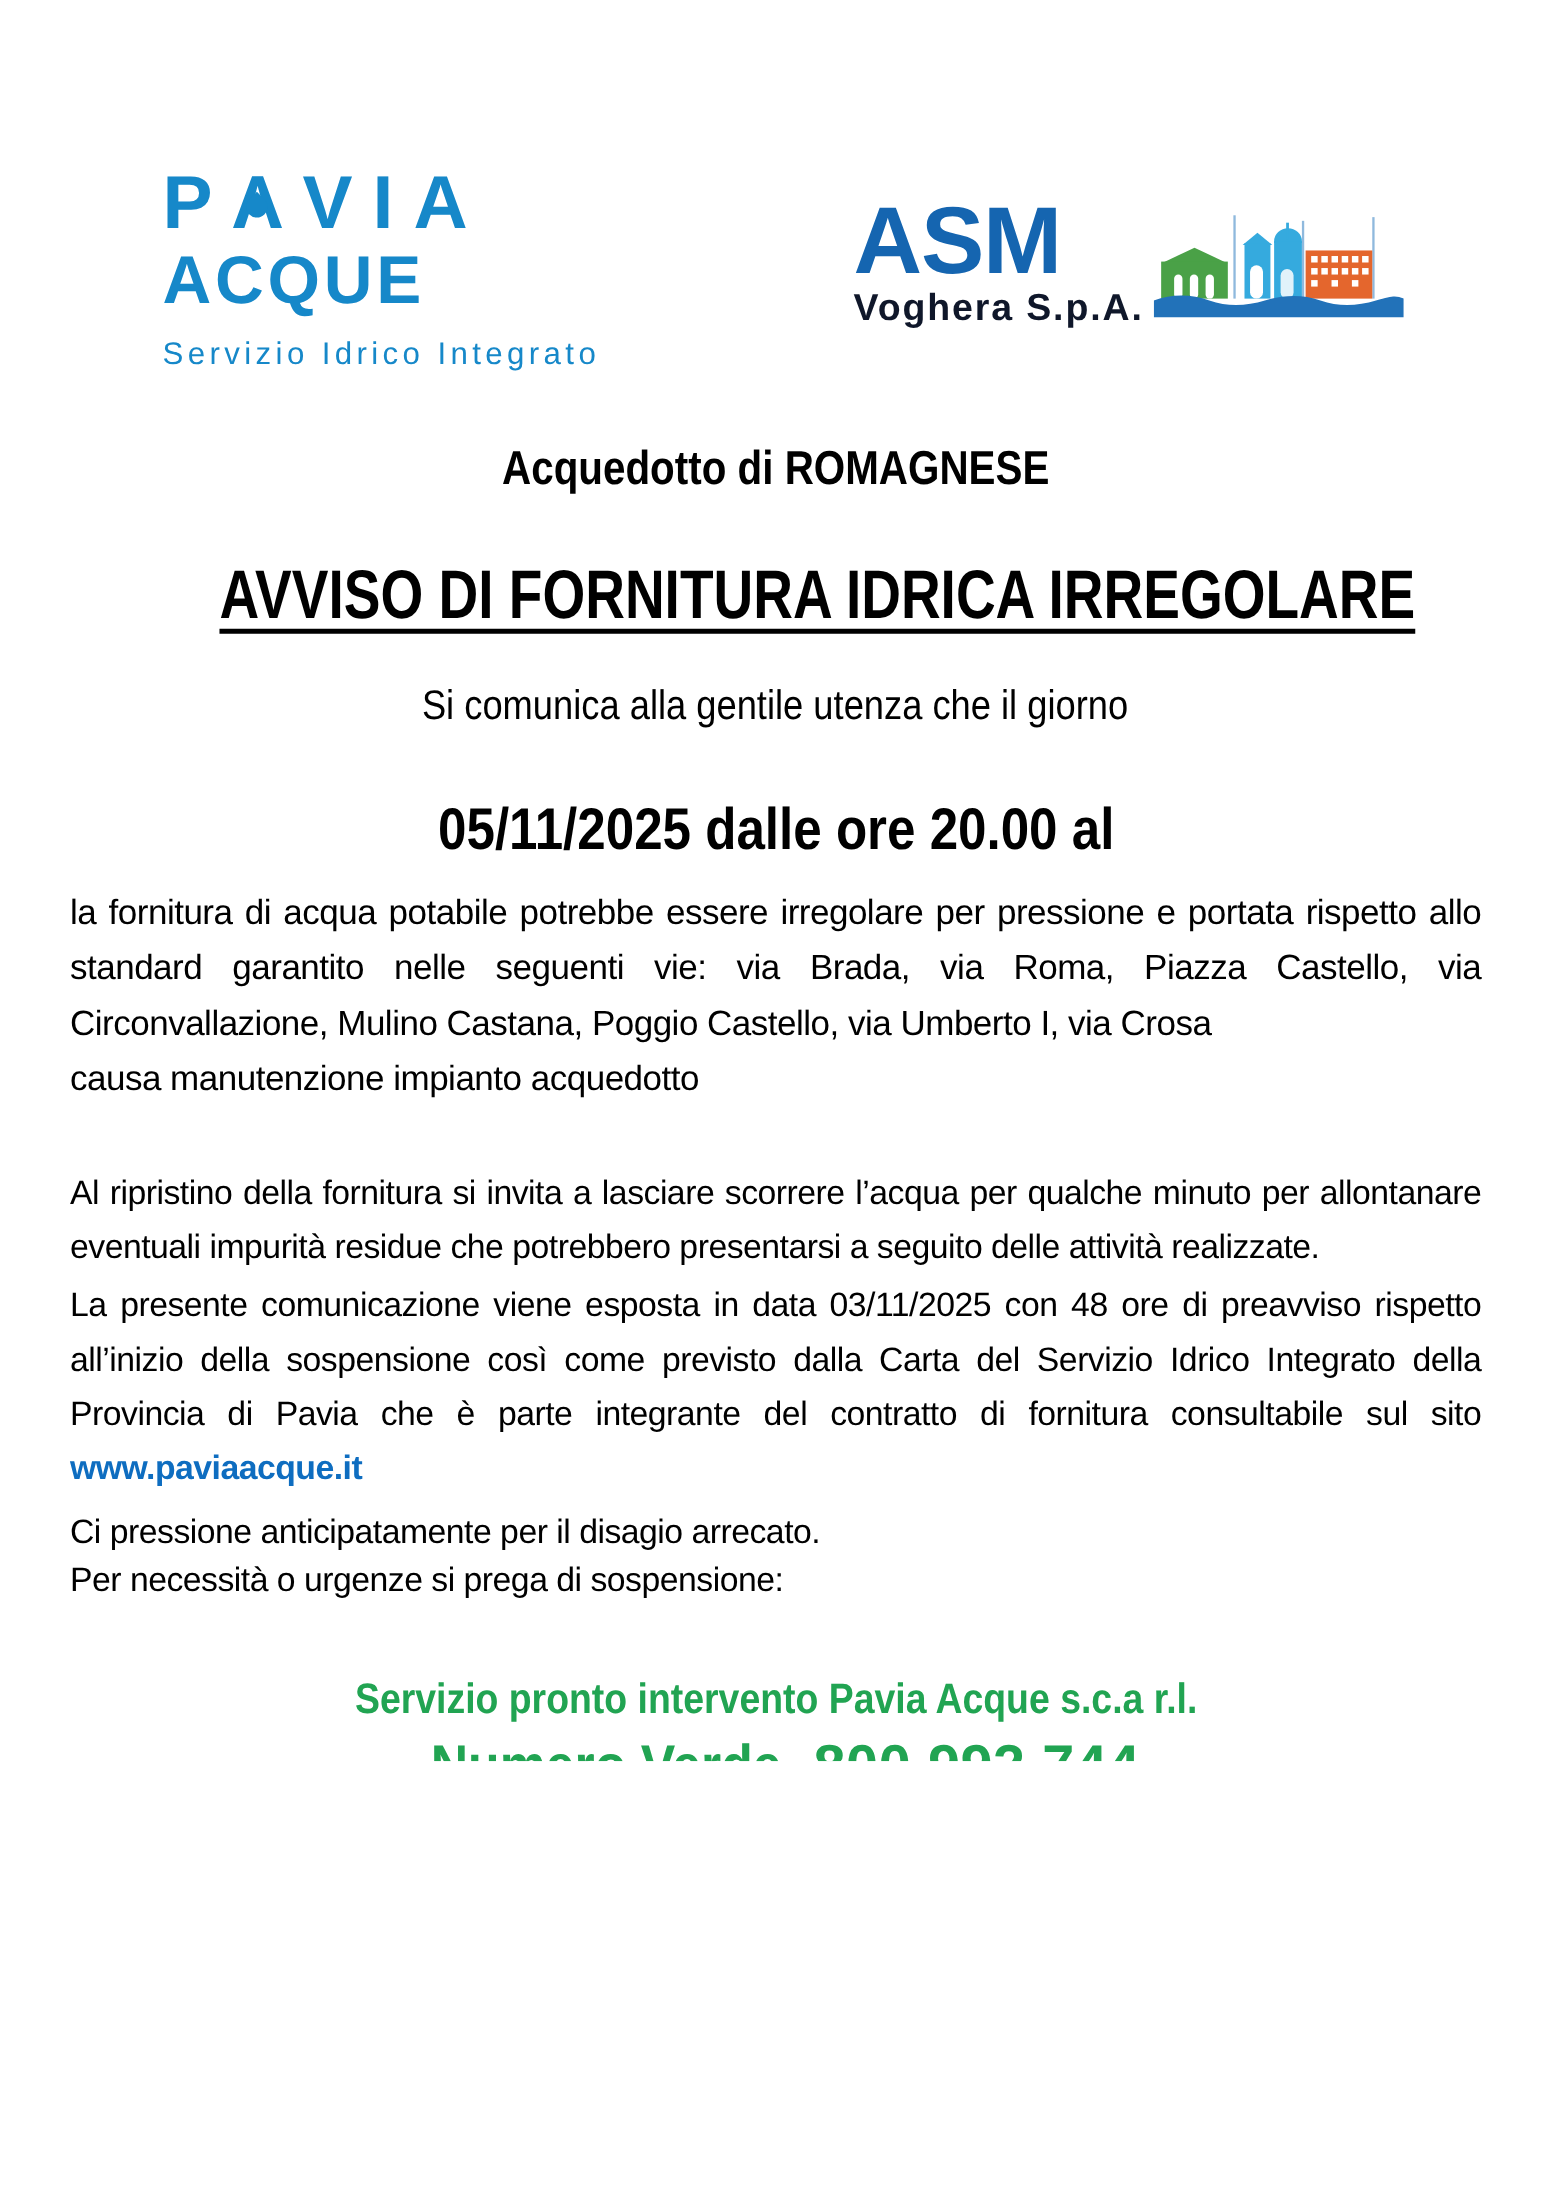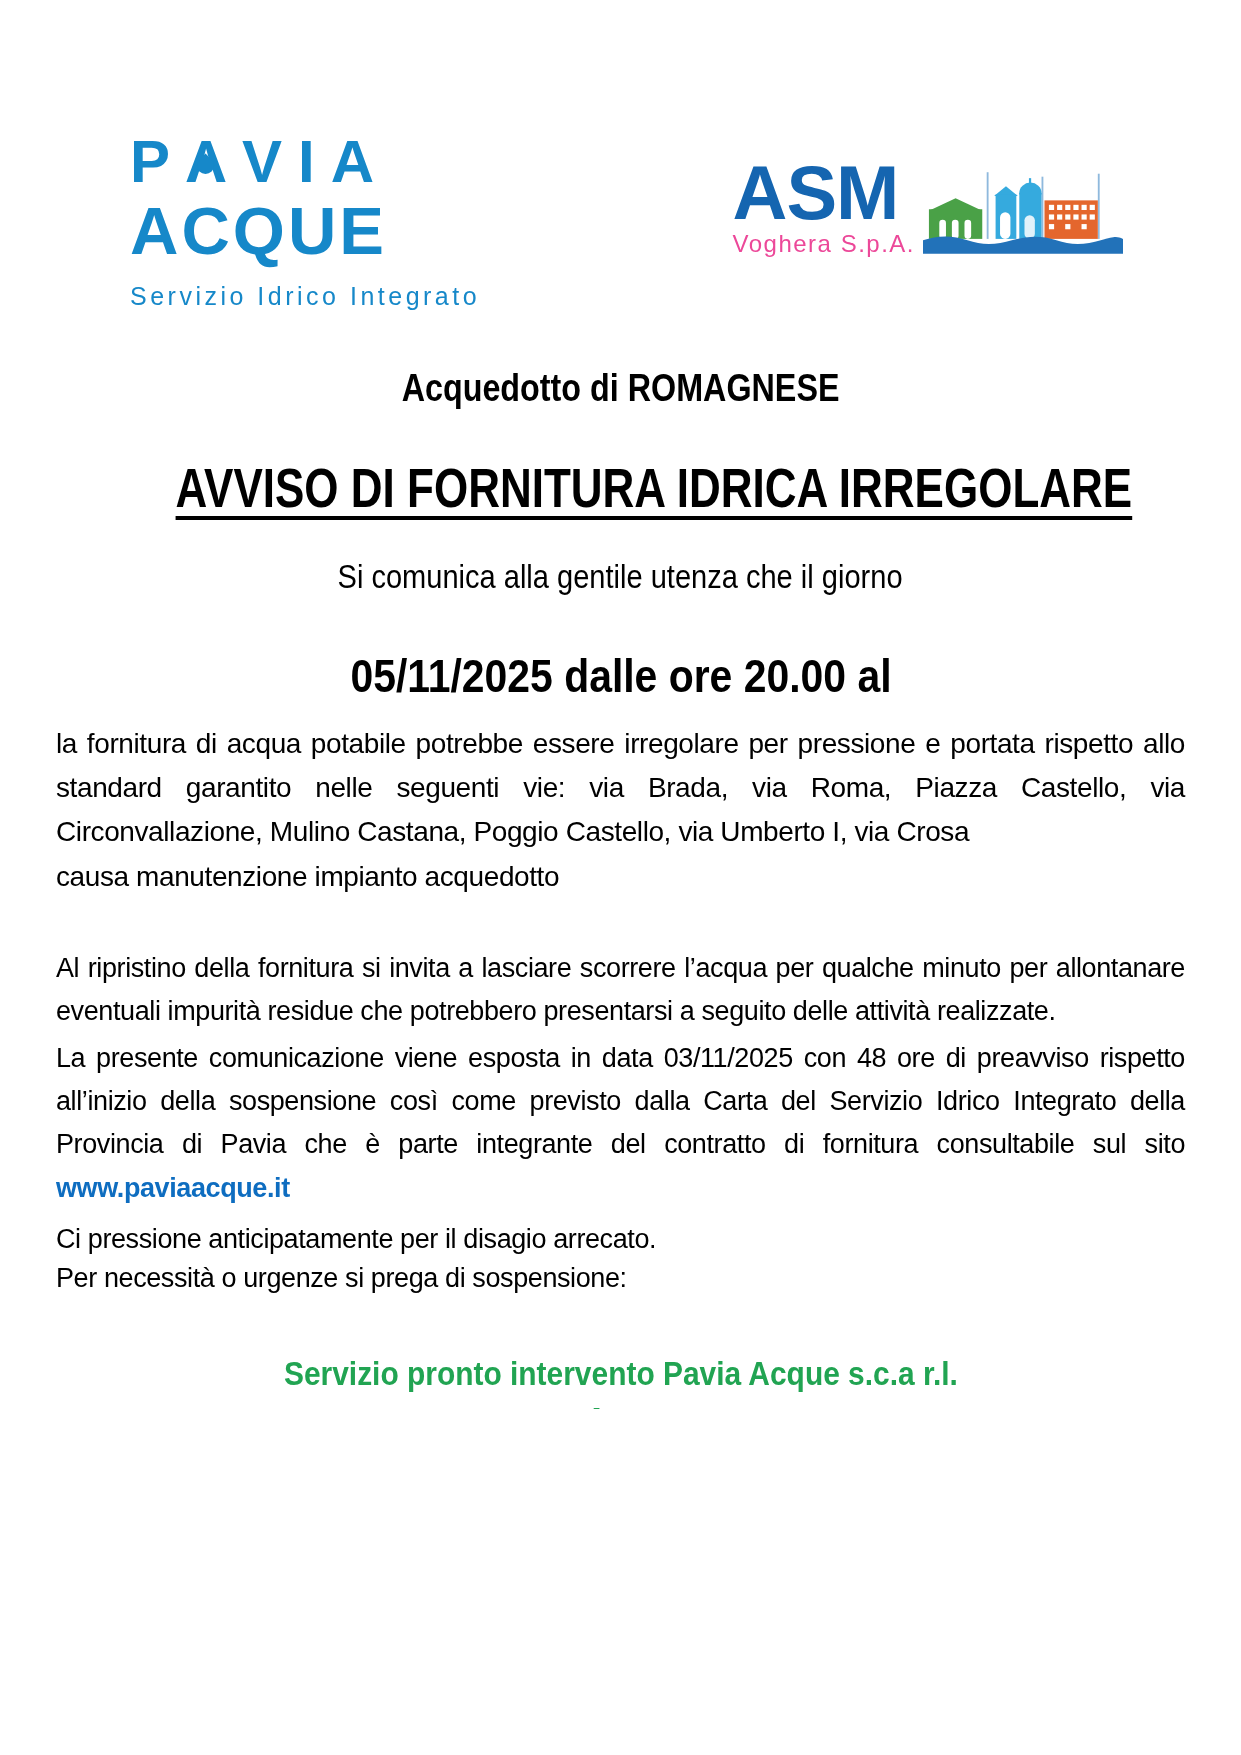--- a/index.html
+++ b/index.html
@@ -37,21 +37,21 @@
     position: absolute;
     left: 11px;
     top: 25px;
     width: 17px;
     height: 17px;
     background: #1688c9;
     border-radius: 0 50% 50% 50%;
     transform: rotate(45deg);
   }
   .pavia-word2 {
-    font-size: 67px;
+    font-size: 54px;
     font-weight: bold;
     letter-spacing: 3px;
     line-height: 1.05;
     margin-top: 4px;
     white-space: nowrap;
   }
   .pavia-tagline {
     font-size: 25px;
     letter-spacing: 3.5px;
     margin-top: 16px;
@@ -63,25 +63,25 @@
   .asm-text-col { }
   .asm-name {
     font-size: 76px;
     font-weight: bold;
     color: #1565b0;
     line-height: 0.92;
     letter-spacing: -1px;
     white-space: nowrap;
   }
   .asm-sub {
-    font-size: 24px;
-    color: #ec4899;
+    font-size: 30px;
+    color: #0f172a;
     letter-spacing: 1.5px;
     margin-top: 2px;
-    font-weight: 400;
+    font-weight: 700;
     white-space: nowrap;
   }
   .skyline { margin-left: 8px; margin-top: 2px; }
 
   
   .content { padding: 0 56px; }
   .center { text-align: center; }
   .cond { display: inline-block; white-space: nowrap; transform-origin: center; }
   .sx80 { transform: scaleX(0.80); }
   .sx85 { transform: scaleX(0.85); }

